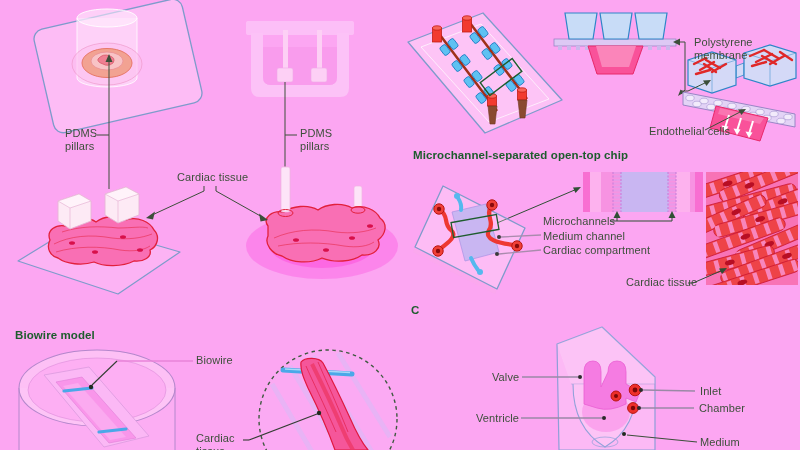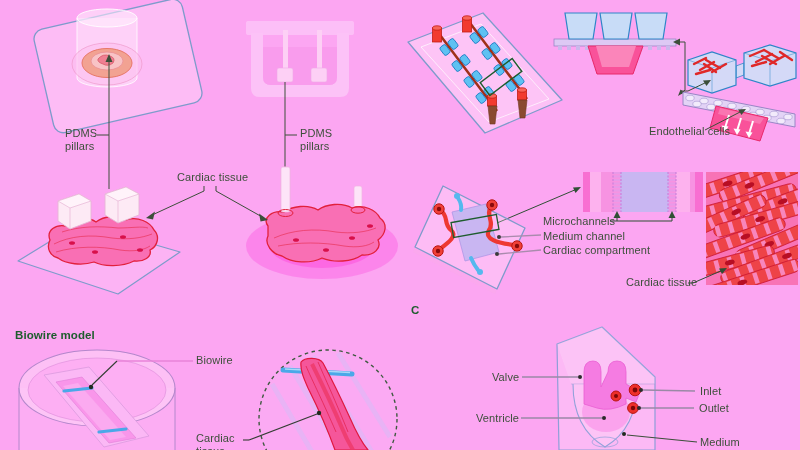--- a/index.html
+++ b/index.html
@@ -410,35 +410,40 @@
 <div class="lbl" style="left:65px;top:127px">
   <div>PDMS</div>
   <div>pillars</div>
 </div>
 <div class="lbl" style="left:300px;top:127px">
   <div>PDMS</div>
   <div>pillars</div>
 </div>
 <div class="lbl" style="left:177px;top:171px">Cardiac tissue</div>
 
+<div class="lbl" style="left:694px;top:36px">
+  <div>Polystyrene</div>
+  <div>membrane</div>
+</div>
 <div class="lbl" style="left:649px;top:125px">Endothelial cells</div>
+<div class="hdg" style="left:413px;top:148px">Microchannel-separated open-top chip</div>
 
 <div class="lbl" style="left:543px;top:215px">Microchannels</div>
 <div class="lbl" style="left:543px;top:230px">Medium channel</div>
 <div class="lbl" style="left:543px;top:244px">Cardiac compartment</div>
 <div class="lbl" style="left:626px;top:276px">Cardiac tissue</div>
 
 <div class="hdg" style="left:411px;top:303px">C</div>
 
 <div class="hdg" style="left:15px;top:328px">Biowire model</div>
 <div class="lbl" style="left:196px;top:354px">Biowire</div>
 <div class="lbl" style="left:196px;top:432px">
   <div>Cardiac</div>
   <div>tissue</div>
 </div>
 
 <div class="lbl" style="left:492px;top:371px">Valve</div>
 <div class="lbl" style="left:476px;top:412px">Ventricle</div>
 <div class="lbl" style="left:700px;top:385px">Inlet</div>
-<div class="lbl" style="left:699px;top:402px">Outlet</div>
+<div class="lbl" style="left:699px;top:402px">Chamber</div>
 <div class="lbl" style="left:700px;top:436px">Medium</div>
 
 </div>
 
 </body></html>

